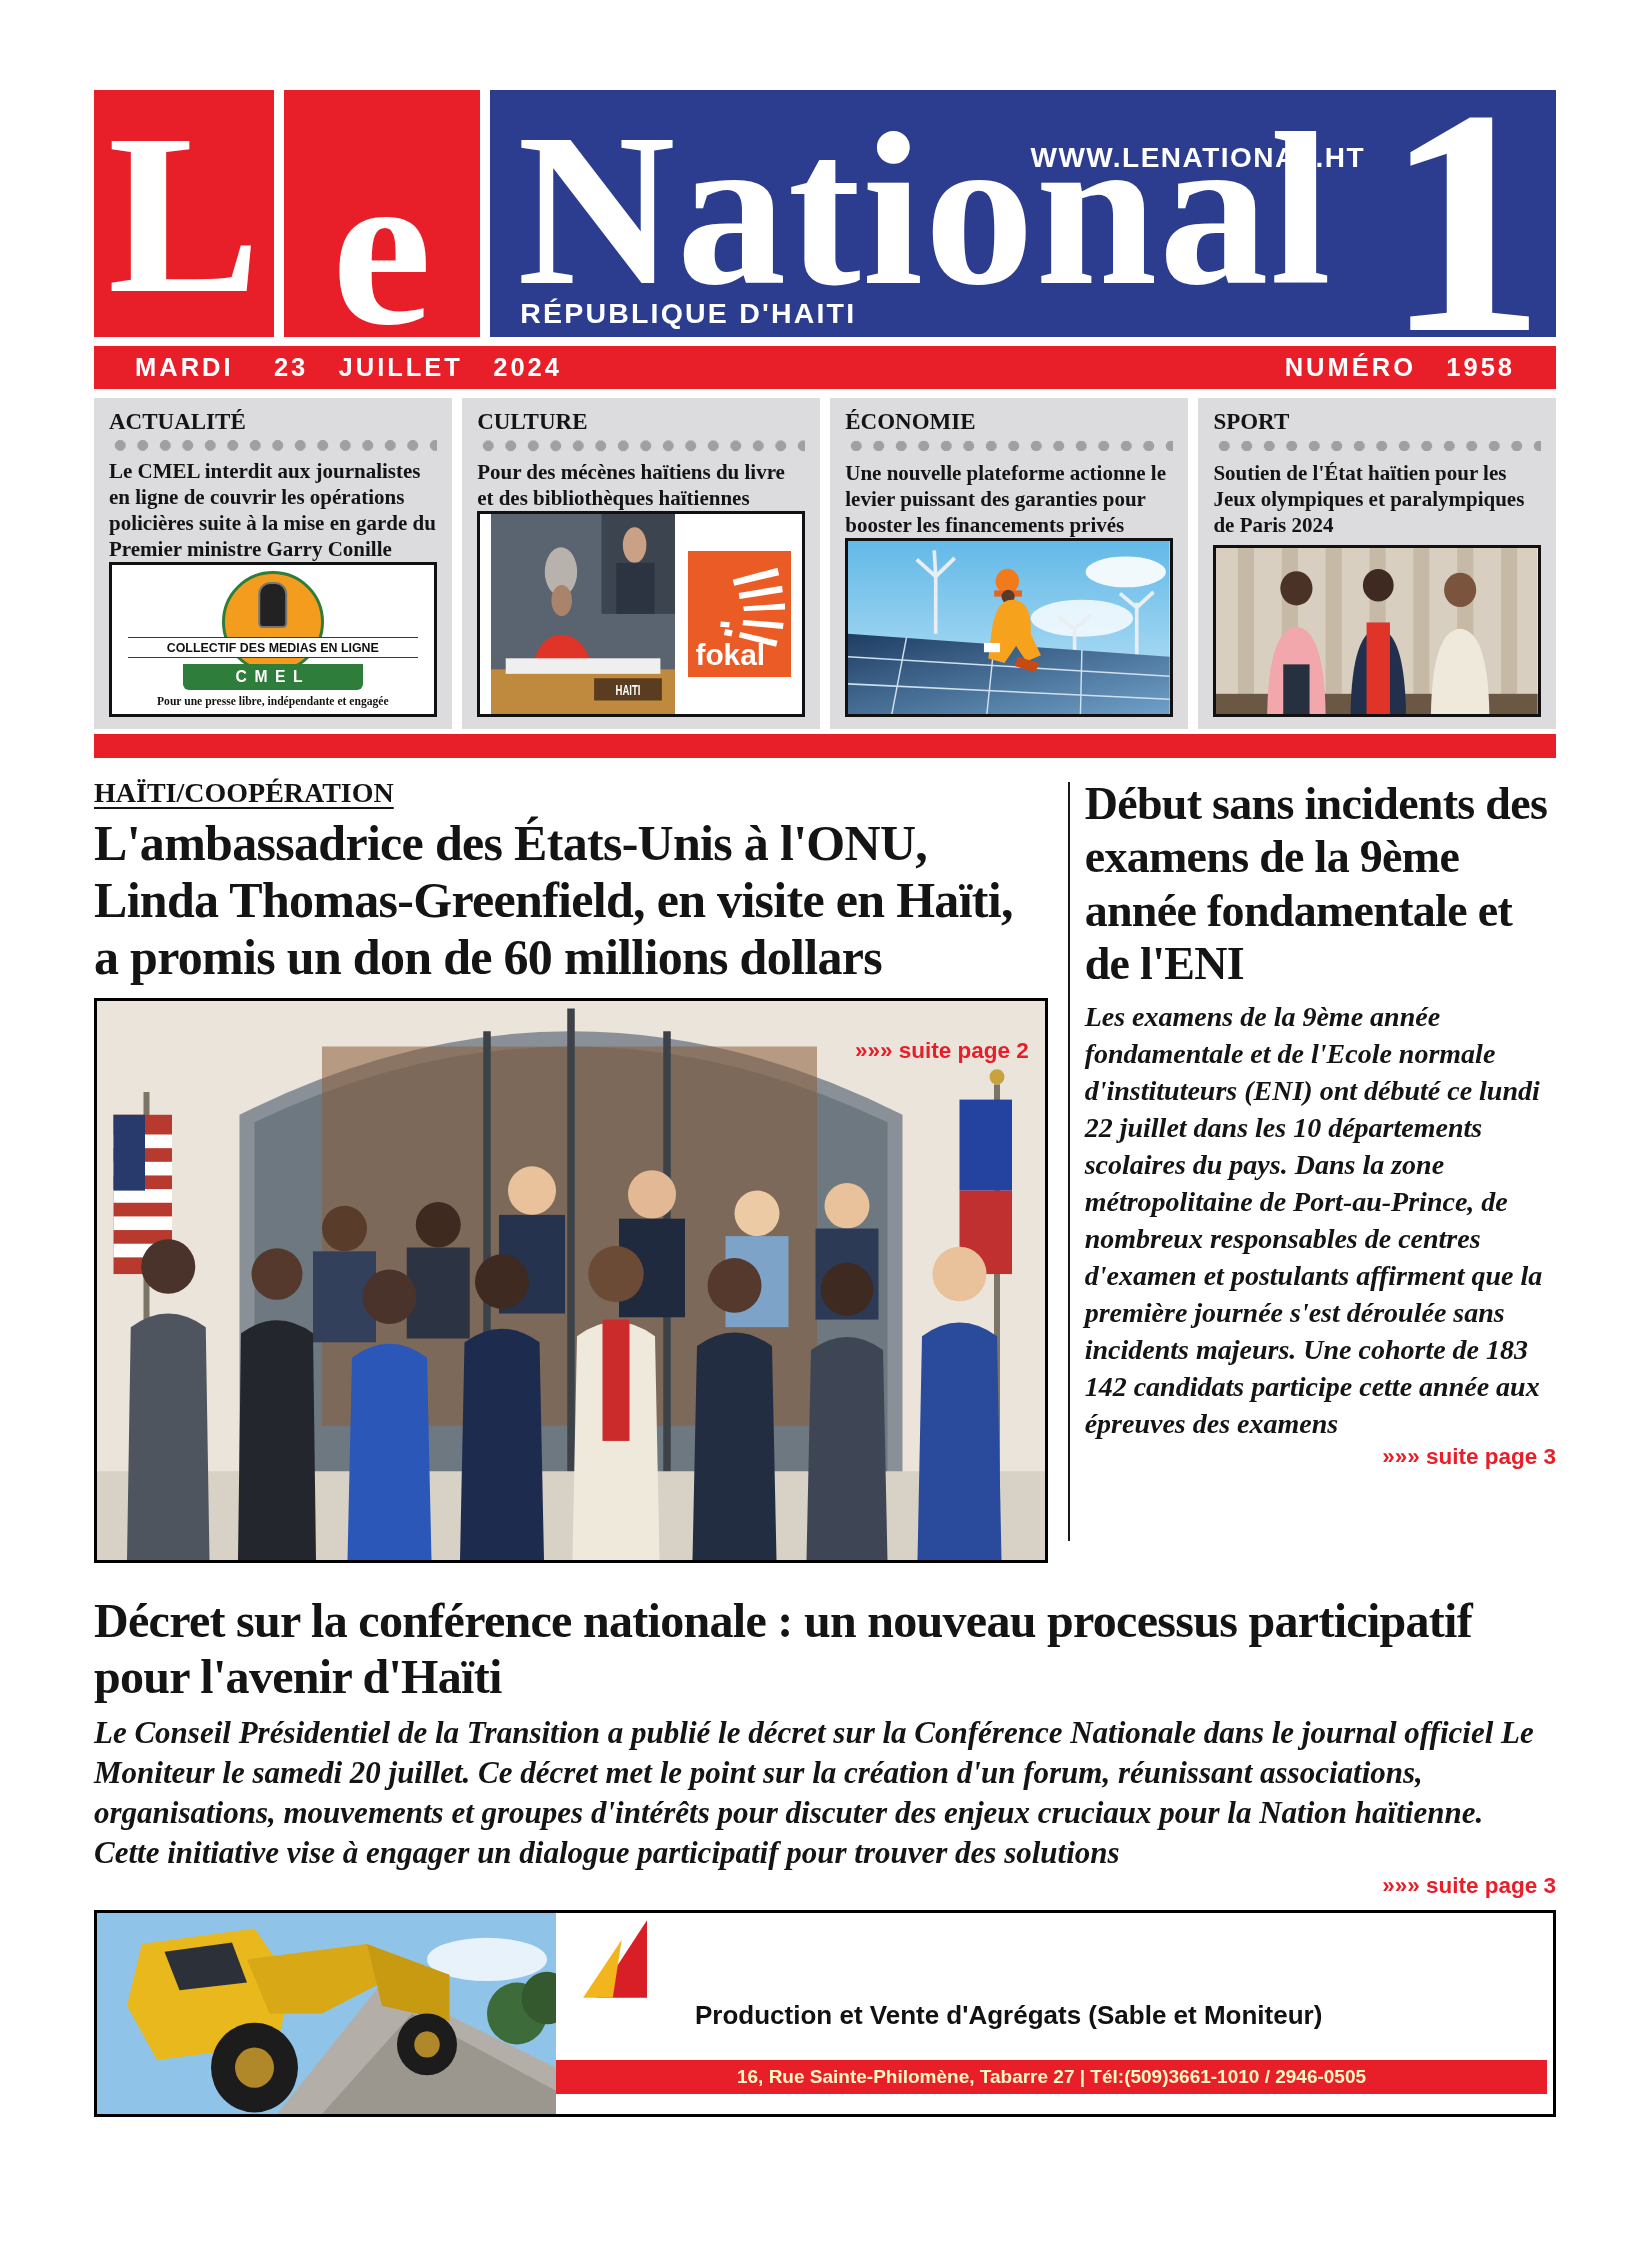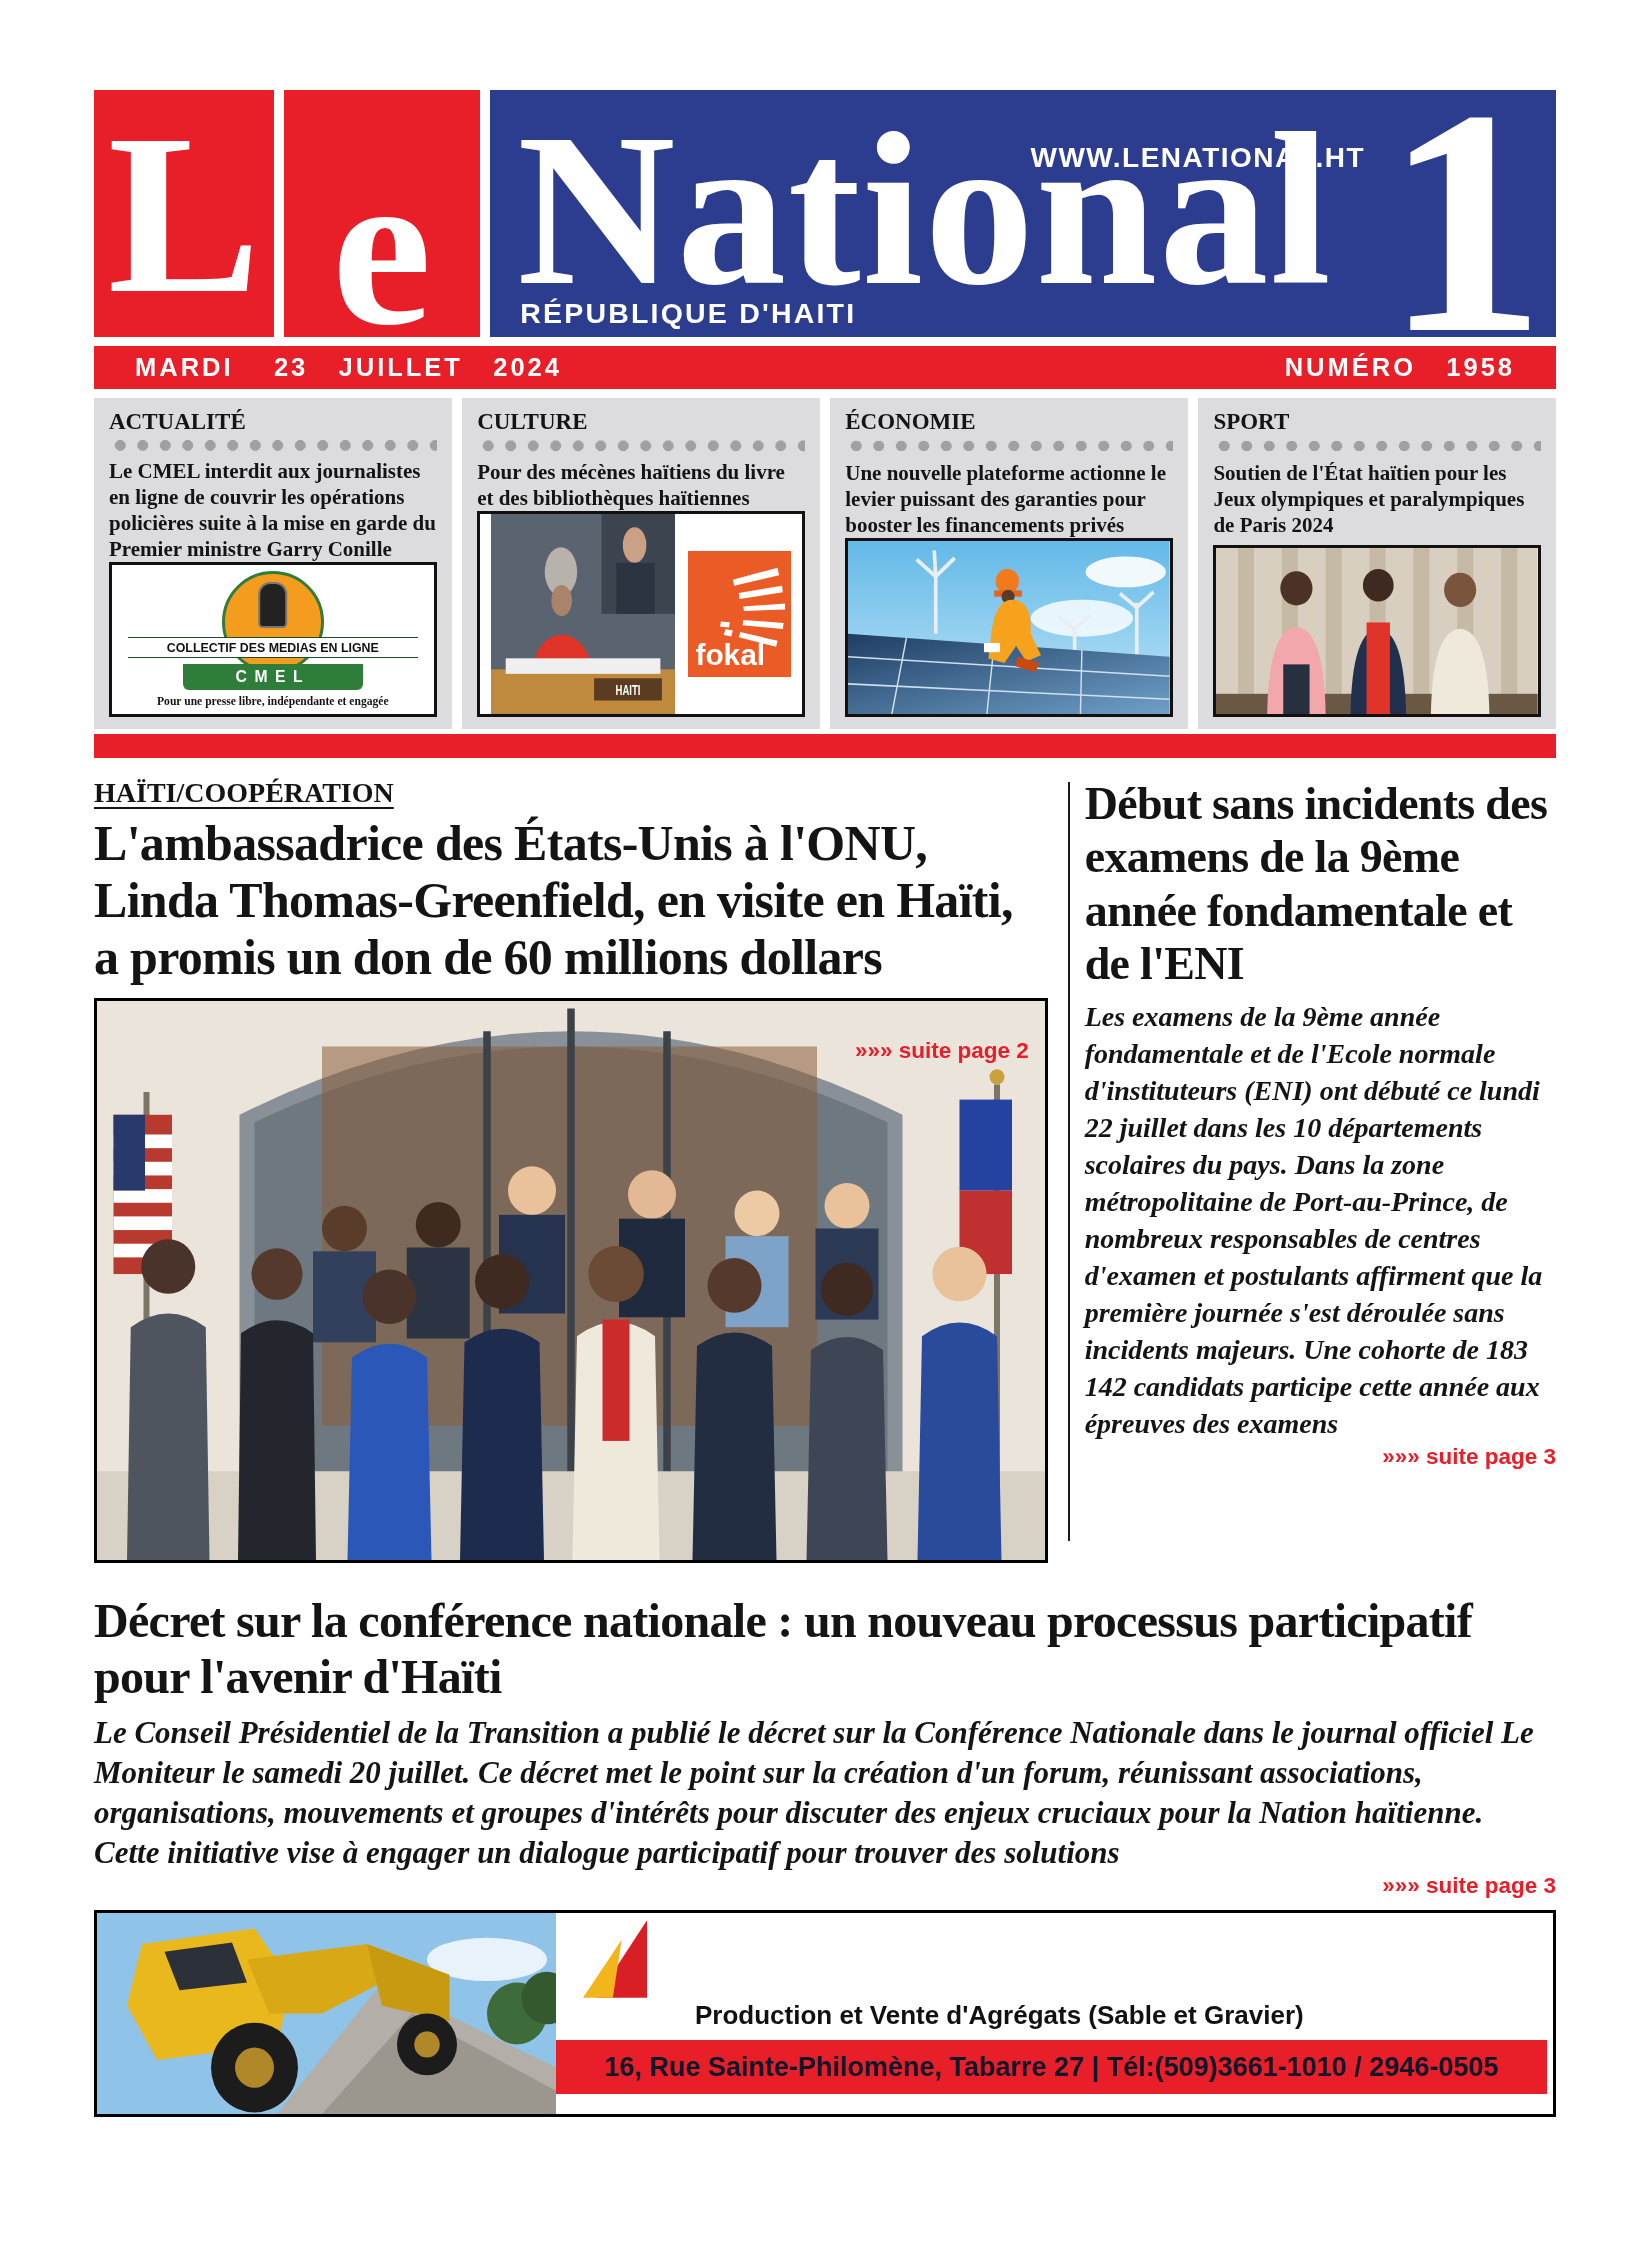--- a/index.html
+++ b/index.html
@@ -86,23 +86,23 @@
 
   
   .ad{margin-top:10.5px;height:201px;border:3px solid #000;display:flex;background:#fff;}
   .ad-photo{width:459px;flex:none;}
   .ad-photo svg{display:block;width:100%;height:100%;}
   .ad-right{flex:1;position:relative;padding-left:27px;}
   .ad-logo-row{display:flex;align-items:center;margin-top:7.5px;}
   .ad-tri{flex:none;margin-right:13.5px;}
   .ad-name{font-family:"Liberation Sans",sans-serif;font-weight:bold;font-size:66px;color:#8b8b8b;letter-spacing:2.2px;}
   .ad-tag{font-family:"Liberation Sans",sans-serif;font-weight:bold;font-size:26px;color:#111;margin:1.5px 0 0 112px;}
-  .ad-bar{position:absolute;left:0;right:6px;bottom:19.5px;height:54px;background:#e81e29;
-          display:flex;align-items:center;justify-content:center;color:#0f172a;
-          font-family:"Liberation Sans",sans-serif;font-weight:bold;font-size:27px;}
+  .ad-bar{position:absolute;left:0;right:6px;bottom:19.5px;height:34px;background:#e81e29;
+          display:flex;align-items:center;justify-content:center;color:#fef9c3;
+          font-family:"Liberation Sans",sans-serif;font-weight:bold;font-size:19px;}
 </style>
 </head>
 <body>
 
 <div class="page">
 
   <header class="masthead">
     <div class="logo-box logo-l">
       <span>L</span>
     </div>
@@ -404,19 +404,19 @@
         </g>
       </svg>
     </div>
     <div class="ad-right">
       <div class="ad-logo-row">
         <svg class="ad-tri" width="64" height="78" viewBox="0 0 86 104">
           <polygon points="18,104 86,0 86,104" fill="#d81f26"></polygon>
           <polygon points="0,104 52,26 40,104" fill="#f2b61c"></polygon>
         </svg>
       </div>
-      <div class="ad-tag">Production et Vente d'Agrégats (Sable et Gravier)</div>
+      <div class="ad-tag">Production et Vente d'Agrégats (Sable et Moniteur)</div>
       <div class="ad-bar">16, Rue Sainte-Philomène, Tabarre 27 | Tél:(509)3661-1010 / 2946-0505</div>
     </div>
   </div>
 
 </div>
 
 
 </body></html>

